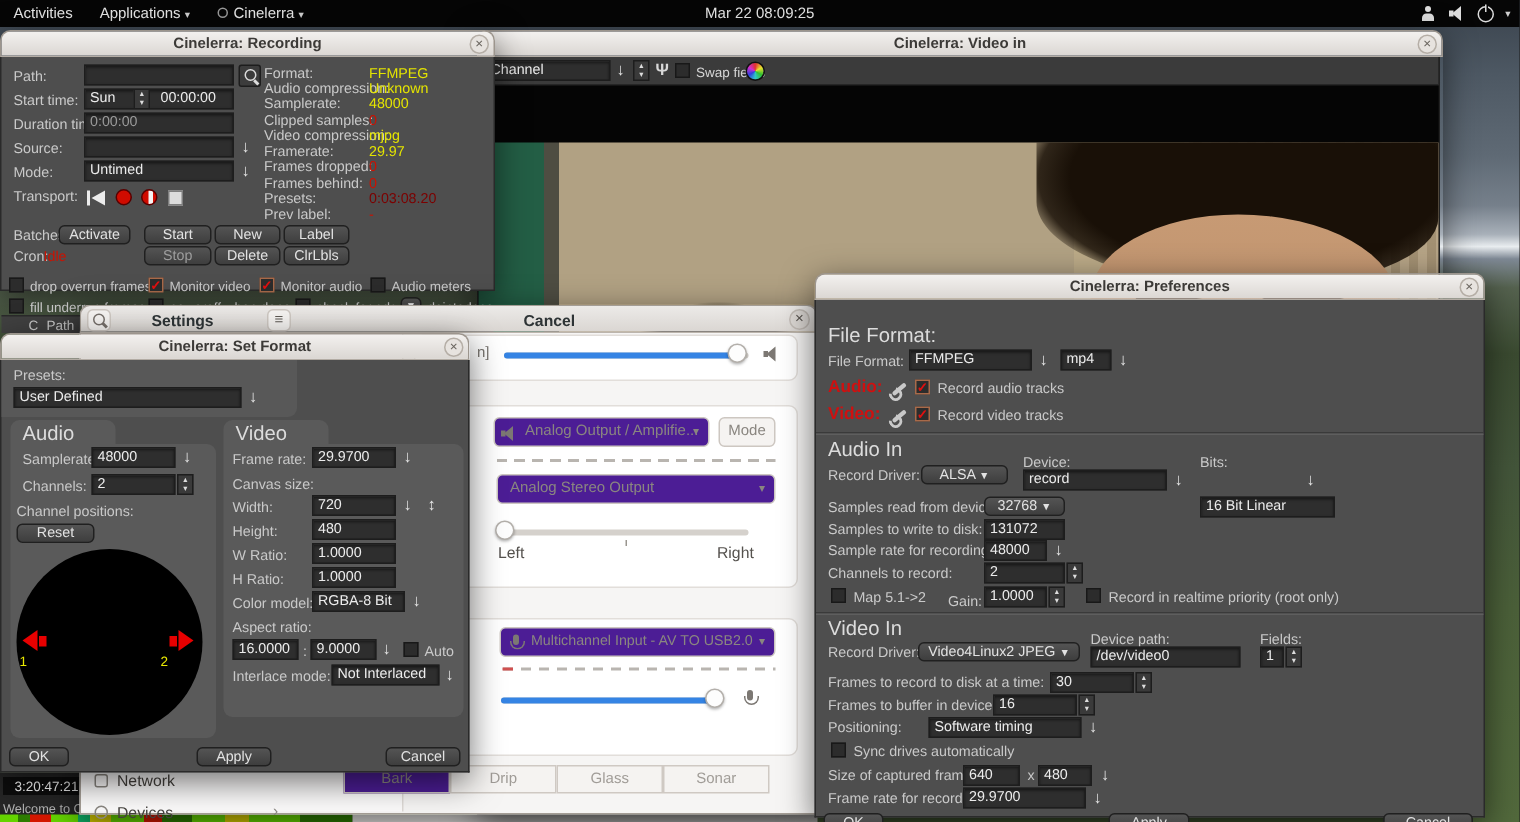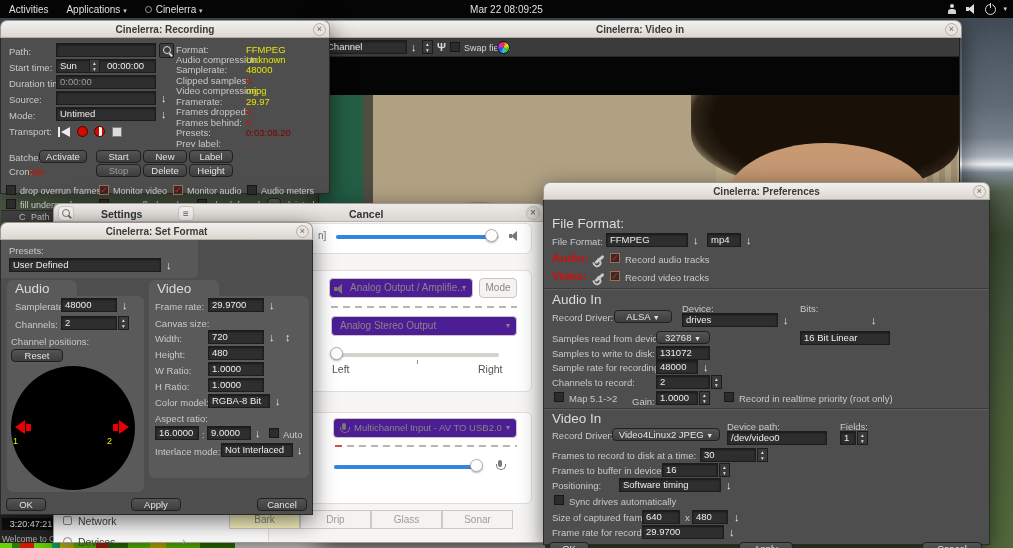--- a/index.html
+++ b/index.html
@@ -74,21 +74,21 @@
 .sldr{position:absolute;height:4px;border-radius:2px;background:#d5d1cc}
 .sfill{position:absolute;left:0;top:0;bottom:0;background:#3584e4;border-radius:2px}
 .knob{position:absolute;width:13px;height:13px;background:#fdfdfd;border:1px solid #b3afaa;border-radius:50%;box-shadow:0 1px 2px rgba(0,0,0,.3)}
 .spkg{position:absolute;width:13px;height:12px}
 .spkg::before{content:"";position:absolute;left:0;top:4px;width:3px;height:4px;background:#7c7873}
 .spkg::after{content:"";position:absolute;left:2px;top:1px;border:5px solid transparent;border-right:6px solid #7c7873;border-left:0}
 .micg{position:absolute;width:12px;height:12px}
 .micg::before{content:"";position:absolute;left:4px;top:0;width:4px;height:7px;background:#7c7873;border-radius:2px}
 .micg::after{content:"";position:absolute;left:2px;top:4px;width:8px;height:5px;border:1.5px solid #7c7873;border-top:0;border-radius:0 0 5px 5px}
 .seg{position:absolute;height:19px;width:71px;background:#f5f3f1;border:1px solid #cfc9c3;color:#a09c97;font-size:10px;text-align:center;line-height:17px}
-.seg.sel{background:#fef9c3;color:#8b8782}
+.seg.sel{background:#4c1d95;color:#8b8782}
 .sideitem{position:absolute;font-size:10.5px;color:#44413d;white-space:nowrap}
 .nico{position:absolute;width:9px;height:9px;border:1.5px solid #8a8680;border-radius:2px}
 .wheel{position:absolute;width:13px;height:13px;border-radius:50%;border:1px solid #111;background:conic-gradient(#e03030,#e8e030,#30c030,#30c8c8,#3040e0,#d030d0,#e03030)}
 .psi{position:absolute;color:#d8d8d8;font-size:11px;font-weight:bold}
 </style>
 </head>
 <body>
 
 <div id="desktop"></div>
 
@@ -194,21 +194,21 @@
 
     <span class="lbl" style="left:8px;top:114px">Batches:</span>
     <span class="btn" style="left:38px;top:112px;width:48px">Activate</span>
     <span class="btn" style="left:95px;top:112px;width:45px">Start</span>
     <span class="btn" style="left:142px;top:112px;width:44px">New</span>
     <span class="btn" style="left:188px;top:112px;width:44px">Label</span>
     <span class="lbl" style="left:8px;top:128px">Cron:</span>
     <span class="lbl vr" style="left:28px;top:128px">Idle</span>
     <span class="btn" style="left:95px;top:126px;width:45px;color:#9d9d9d">Stop</span>
     <span class="btn" style="left:142px;top:126px;width:44px">Delete</span>
-    <span class="btn" style="left:188px;top:126px;width:44px">Height</span>
+    <span class="btn" style="left:188px;top:126px;width:44px">ClrLbls</span>
 
     <span class="chk" style="left:5px;top:147px"></span>
     <span class="lbl" style="left:19px;top:148px;font-size:9px">drop overrun frames</span>
     <span class="chk on" style="left:98px;top:147px">✓</span>
     <span class="lbl" style="left:112px;top:148px;font-size:9px">Monitor video</span>
     <span class="chk on" style="left:172px;top:147px">✓</span>
     <span class="lbl" style="left:186px;top:148px;font-size:9px">Monitor audio</span>
     <span class="chk" style="left:246px;top:147px"></span>
     <span class="lbl" style="left:260px;top:148px;font-size:9px">Audio meters</span>
 
@@ -374,21 +374,21 @@
     <span class="redlbl" style="left:8px;top:70px">Video:</span>
     <span class="wrench" style="left:50px;top:76px"></span>
     <span class="chk on" style="left:66px;top:71px">✓</span>
     <span class="lbl" style="left:81px;top:72px">Record video tracks</span>
     <div class="hr" style="left:0;top:88px;width:445px"></div>
 
     <span class="hd" style="left:8px;top:92px">Audio In</span>
     <span class="lbl" style="left:8px;top:112px">Record Driver:</span>
     <span class="btn" style="left:70px;top:110px;width:58px"><span>ALSA</span> <span style="font-size:7px">▼</span></span>
     <span class="lbl" style="left:138px;top:103px">Device:</span>
-    <div class="inp" style="left:138px;top:113px;width:96px">drives</div>
+    <div class="inp" style="left:138px;top:113px;width:96px">record</div>
     <span class="da" style="left:239px;top:113px">↓</span>
     <span class="lbl" style="left:256px;top:103px">Bits:</span>
     <div class="inp" style="left:256px;top:131px;width:90px">16 Bit Linear</div>
     <span class="da" style="left:327px;top:113px">↓</span>
 
     <span class="lbl" style="left:8px;top:133px">Samples read from device:</span>
     <span class="btn" style="left:112px;top:131px;width:54px"><span>32768</span> <span style="font-size:7px">▼</span></span>
     <span class="lbl" style="left:8px;top:148px">Samples to write to disk:</span>
     <div class="inp" style="left:112px;top:146px;width:54px">131072</div>
     <span class="lbl" style="left:8px;top:162px">Sample rate for recording:</span>

